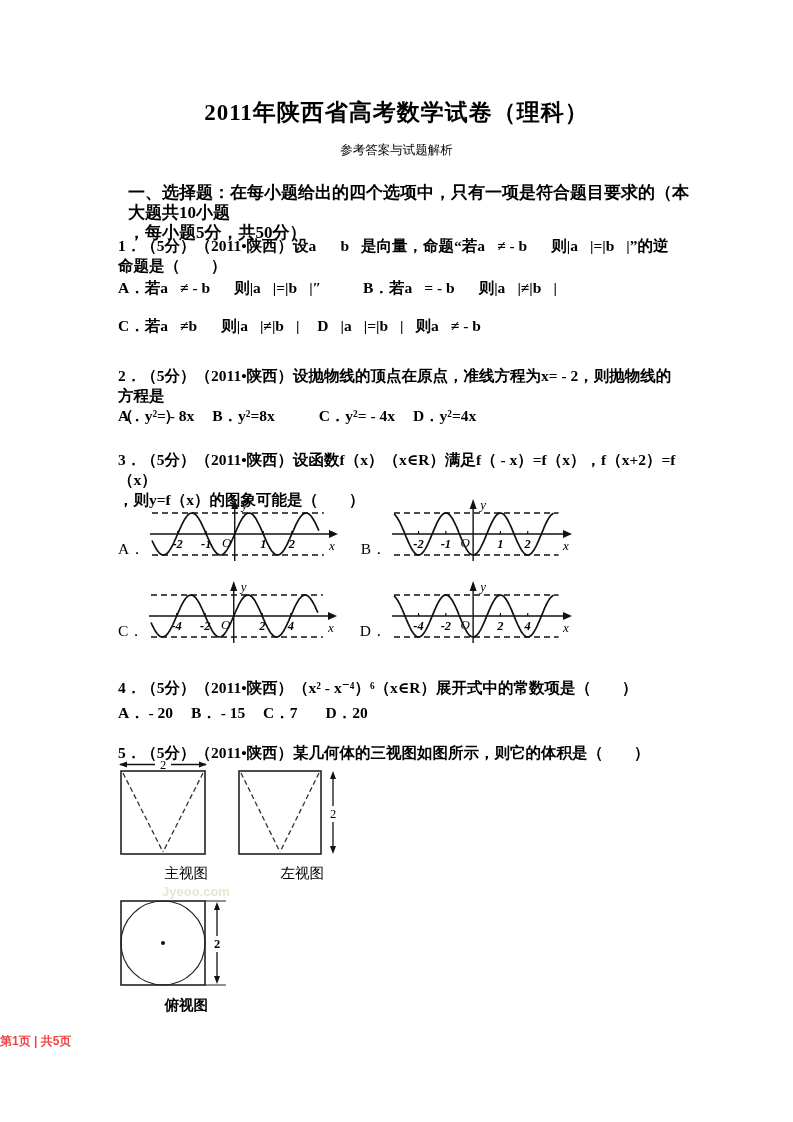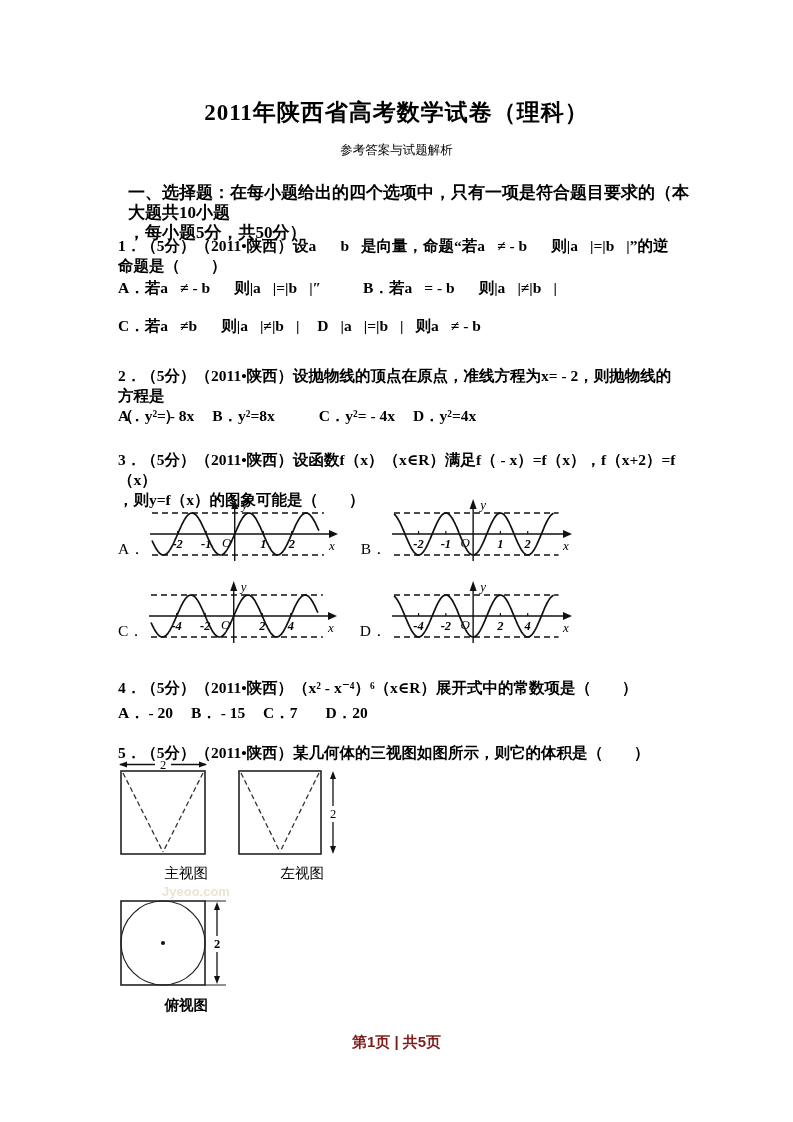--- a/index.html
+++ b/index.html
@@ -17,21 +17,21 @@
   .gap2{margin-left:24px;}
   .gap3{margin-left:40px;}
   .graph-row{position:absolute;left:118px;display:flex;align-items:flex-end;}
   .graph-label{font-size:15.5px;margin:0 4px 6px 0;}
   .graph-label.second{margin-left:22px;}
   .wave{line-height:0;}
   .views-row{position:absolute;left:118px;top:758px;display:flex;}
   .view-block{display:flex;flex-direction:column;}
   .view-label{font-size:14.5px;text-align:right;margin-top:6px;}
   .watermark{top:884px;left:118px;font-size:13px;color:#e9e5d3;font-family:"Liberation Sans",sans-serif;margin-left:44px;}
-  .footer{top:1033px;left:0;width:100%;text-align:center;font-size:15px;color:#7f1d1d;
+  .footer{top:1033px;left:0;width:100%;text-align:left;font-size:12px;color:#ef4444;
           font-family:"Liberation Sans",sans-serif;}
   svg text{font-family:"Liberation Serif","DejaVu Serif",serif;}
 </style>
 </head>
 <body>
 
 <div class="page">
 
   <div class="abs title">2011年陕西省高考数学试卷（理科）</div>
   <div class="abs subtitle">参考答案与试题解析</div>

